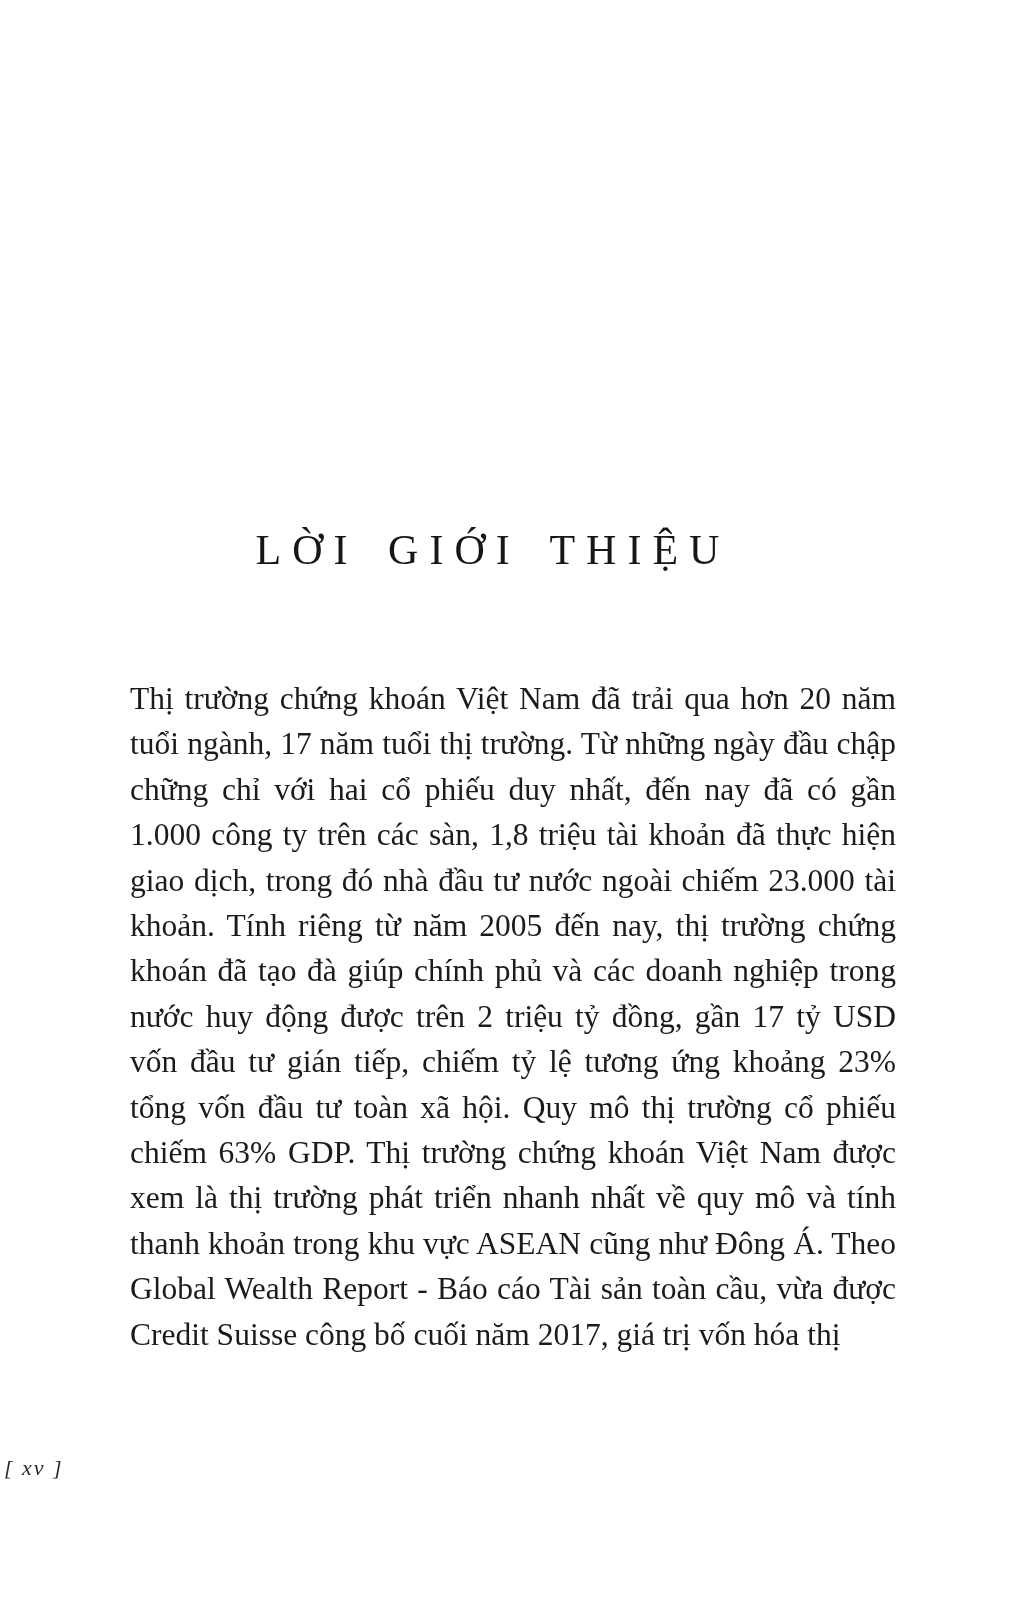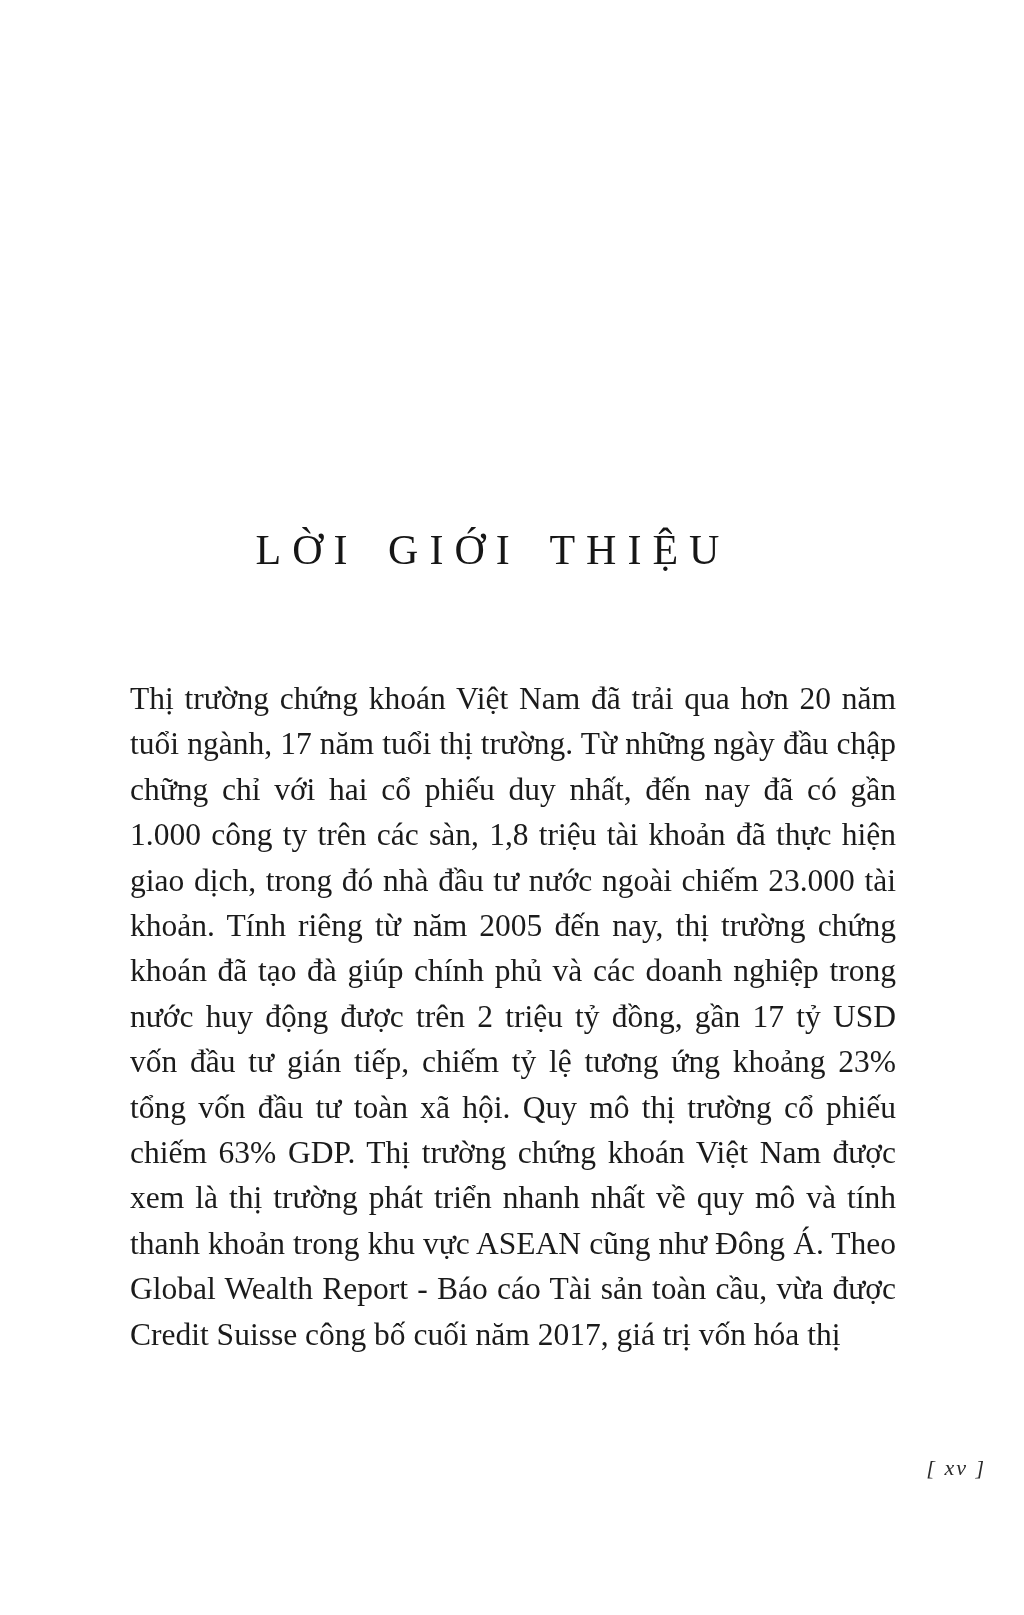--- a/index.html
+++ b/index.html
@@ -39,21 +39,21 @@
     text-align: justify;
     text-justify: inter-word;
     color: #1b1b1b;
     margin-top: 12px;
   }
   .page-footer {
     position: absolute;
     top: 1455px;
     left: 4px;
     right: 0;
-    text-align: right;
+    text-align: left;
     font-size: 22px;
     font-style: italic;
     letter-spacing: 2px;
     color: #2a2a2a;
   }
 </style>
 </head>
 <body>
 
 <div class="page">

